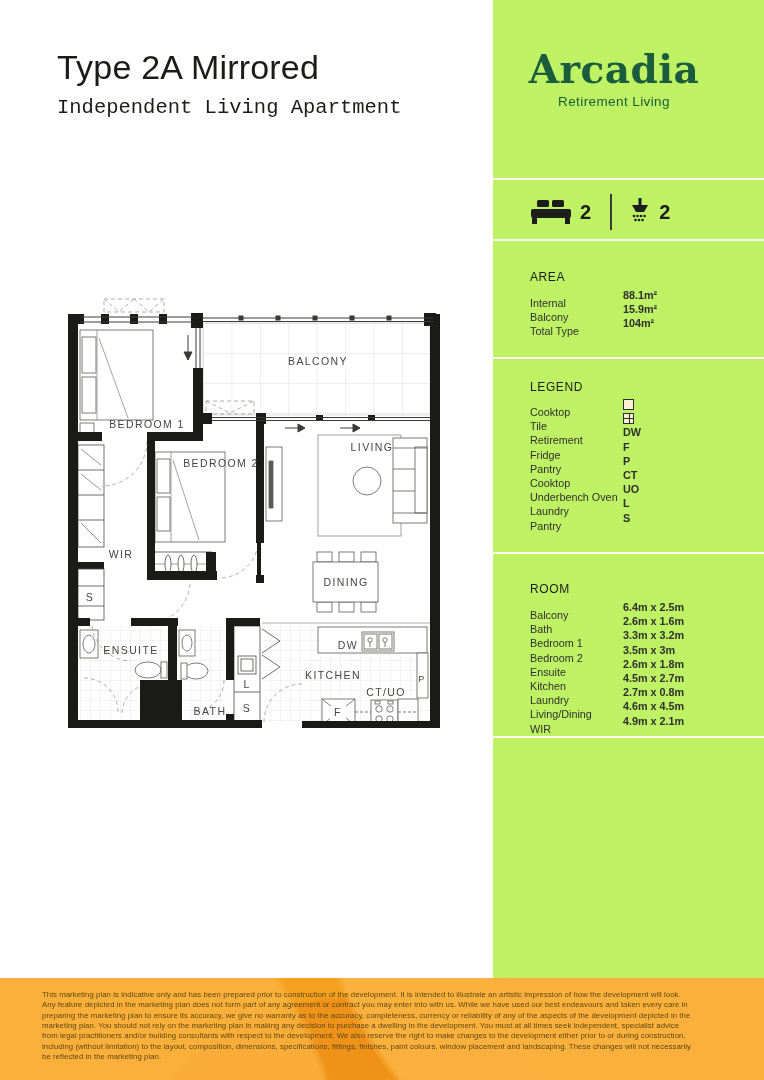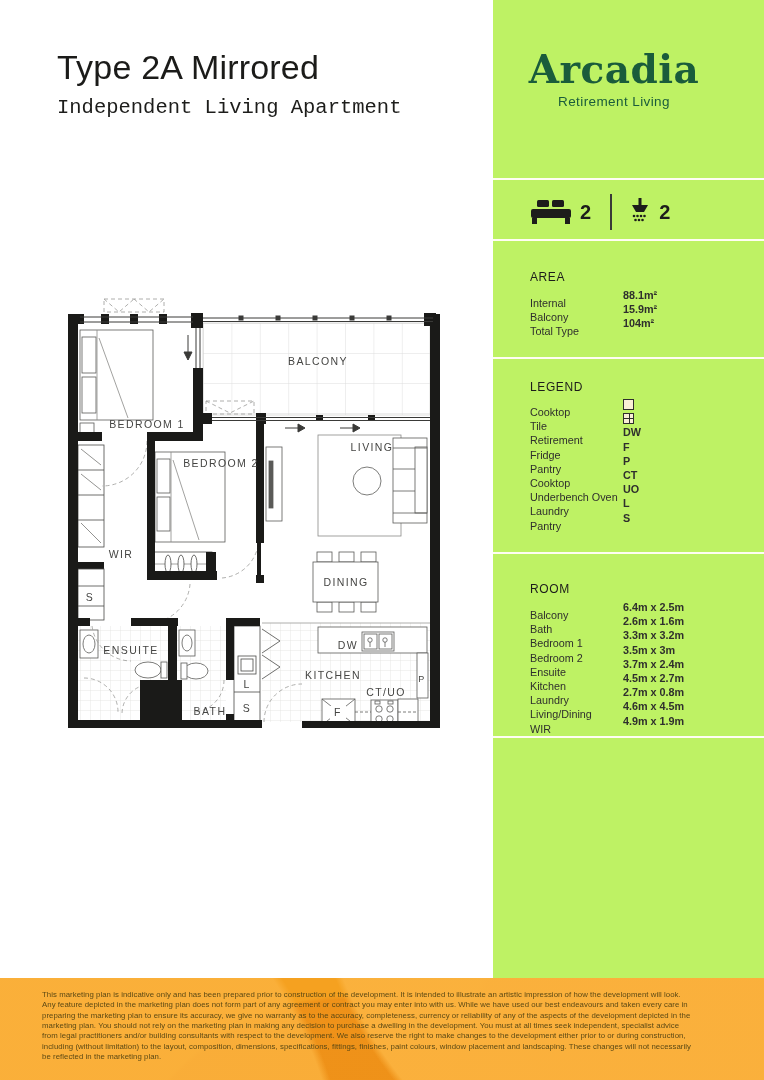--- a/index.html
+++ b/index.html
@@ -410,37 +410,37 @@
       <div class="row">
           <span class="lbl">Bedroom 1</span>
           <span class="val">3.3m x 3.2m</span>
         </div>
       <div class="row">
           <span class="lbl">Bedroom 2</span>
           <span class="val">3.5m x 3m</span>
         </div>
       <div class="row">
           <span class="lbl">Ensuite</span>
-          <span class="val">3.7m x 2.4m</span>
+          <span class="val">2.6m x 1.8m</span>
         </div>
       <div class="row">
           <span class="lbl">Kitchen</span>
           <span class="val">4.5m x 2.7m</span>
         </div>
       <div class="row">
           <span class="lbl">Laundry</span>
           <span class="val">2.7m x 0.8m</span>
         </div>
       <div class="row">
           <span class="lbl">Living/Dining</span>
           <span class="val">4.6m x 4.5m</span>
         </div>
       <div class="row">
           <span class="lbl">WIR</span>
-          <span class="val">4.9m x 1.9m</span>
+          <span class="val">4.9m x 2.1m</span>
         </div>
     </div>
 
     <div class="divider" style="top:736px"></div>
 
   </div>
 
   <div class="banner">
     <p>This marketing plan is indicative only and has been prepared prior to construction of the development. It is intended to illustrate an artistic impression of how the development will look. Any feature depicted in the marketing plan does not form part of any agreement or contract you may enter into with us. While we have used our best endeavours and taken every care in preparing the marketing plan to ensure its accuracy, we give no warranty as to the accuracy, completeness, currency or reliability of any of the aspects of the development depicted in the marketing plan. You should not rely on the marketing plan in making any decision to purchase a dwelling in the development. You must at all times seek independent, specialist advice from legal practitioners and/or building consultants with respect to the development. We also reserve the right to make changes to the development either prior to or during construction, including (without limitation) to the layout, composition, dimensions, specifications, fittings, finishes, paint colours, window placement and landscaping. These changes will not necessarily be reflected in the marketing plan.</p>
   </div>

